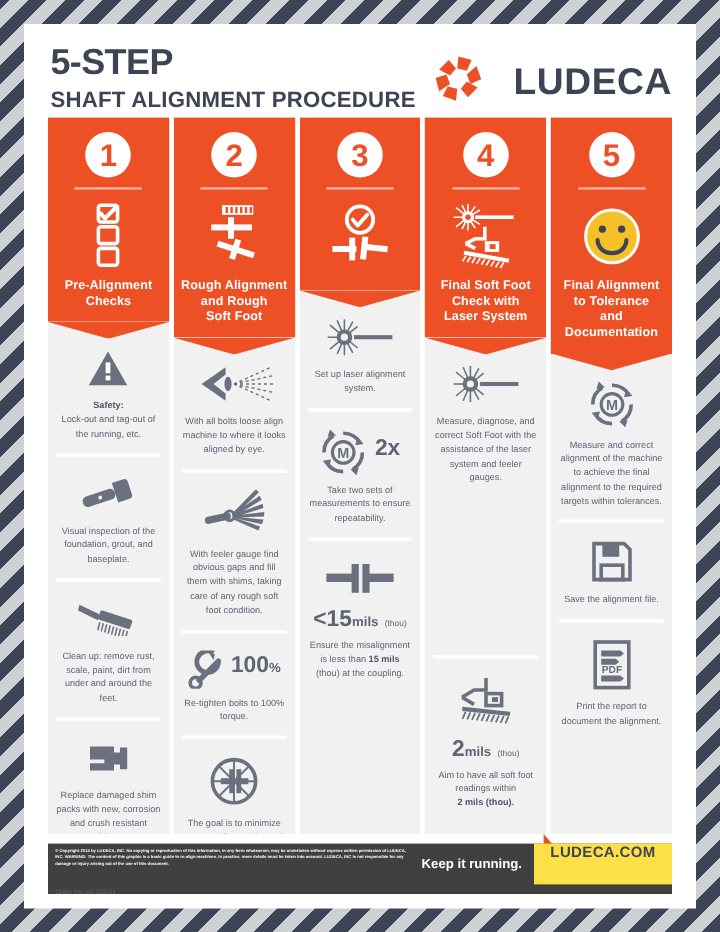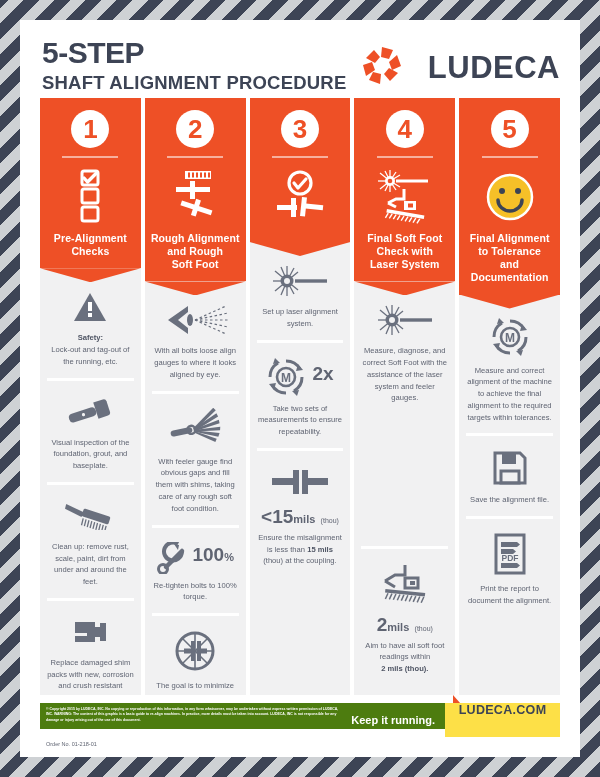--- a/index.html
+++ b/index.html
@@ -132,22 +132,22 @@
     display:flex; align-items:center; justify-content:center; gap:6px;
     margin-bottom:6px;
   }
 
   
   #footer{
     position:absolute; left:0; right:0; bottom:0; height:62px;
     background:#fff;
   }
   .fbar{
-    position:absolute; left:20px; right:20px; top:8px; height:26px;
-    background:#4d7c0f;
+    position:absolute; left:20px; right:20px; top:8px; height:42px;
+    background:#404040;
   }
   .copy{
     position:absolute; left:6px; top:4px; width:300px;
     color:#fff; font-size:3.5px; line-height:1.55; font-weight:bold;
   }
   .keep{
     position:absolute; right:125px; top:0; height:34px;
     display:flex; align-items:center;
     color:#fff; font-size:11px; font-weight:bold;
   }
@@ -324,21 +324,21 @@
               <ellipse cx="32" cy="17" rx="3" ry="6" fill="#6a707e"></ellipse>
               <g stroke="#6a707e" stroke-width="1.2" stroke-dasharray="2.5 2.5" fill="none">
                 <path d="M37 17 L68 3"></path>
                 <path d="M37 17 L70 10"></path>
                 <path d="M37 17 L70 17"></path>
                 <path d="M37 17 L70 24"></path>
                 <path d="M37 17 L68 31"></path>
               </g>
             </svg>
           </div>
-          <div class="item-text">With all bolts loose align gauges to where it looks aligned by eye.</div>
+          <div class="item-text">With all bolts loose align machine to where it looks aligned by eye.</div>
         </div>
 
         <div class="item">
           <div class="item-icon">
             <svg width="60" height="40" viewBox="0 0 60 40">
               <g transform="rotate(-12 30 20)">
                 <rect x="5" y="18" width="22" height="6" rx="3" fill="#6a707e"></rect>
                 <circle cx="26" cy="21" r="4" fill="none" stroke="#6a707e" stroke-width="2.4"></circle>
                 <g fill="#6a707e">
                   <path d="M28 20 L52 4 L54 7 L30 22 Z"></path>

